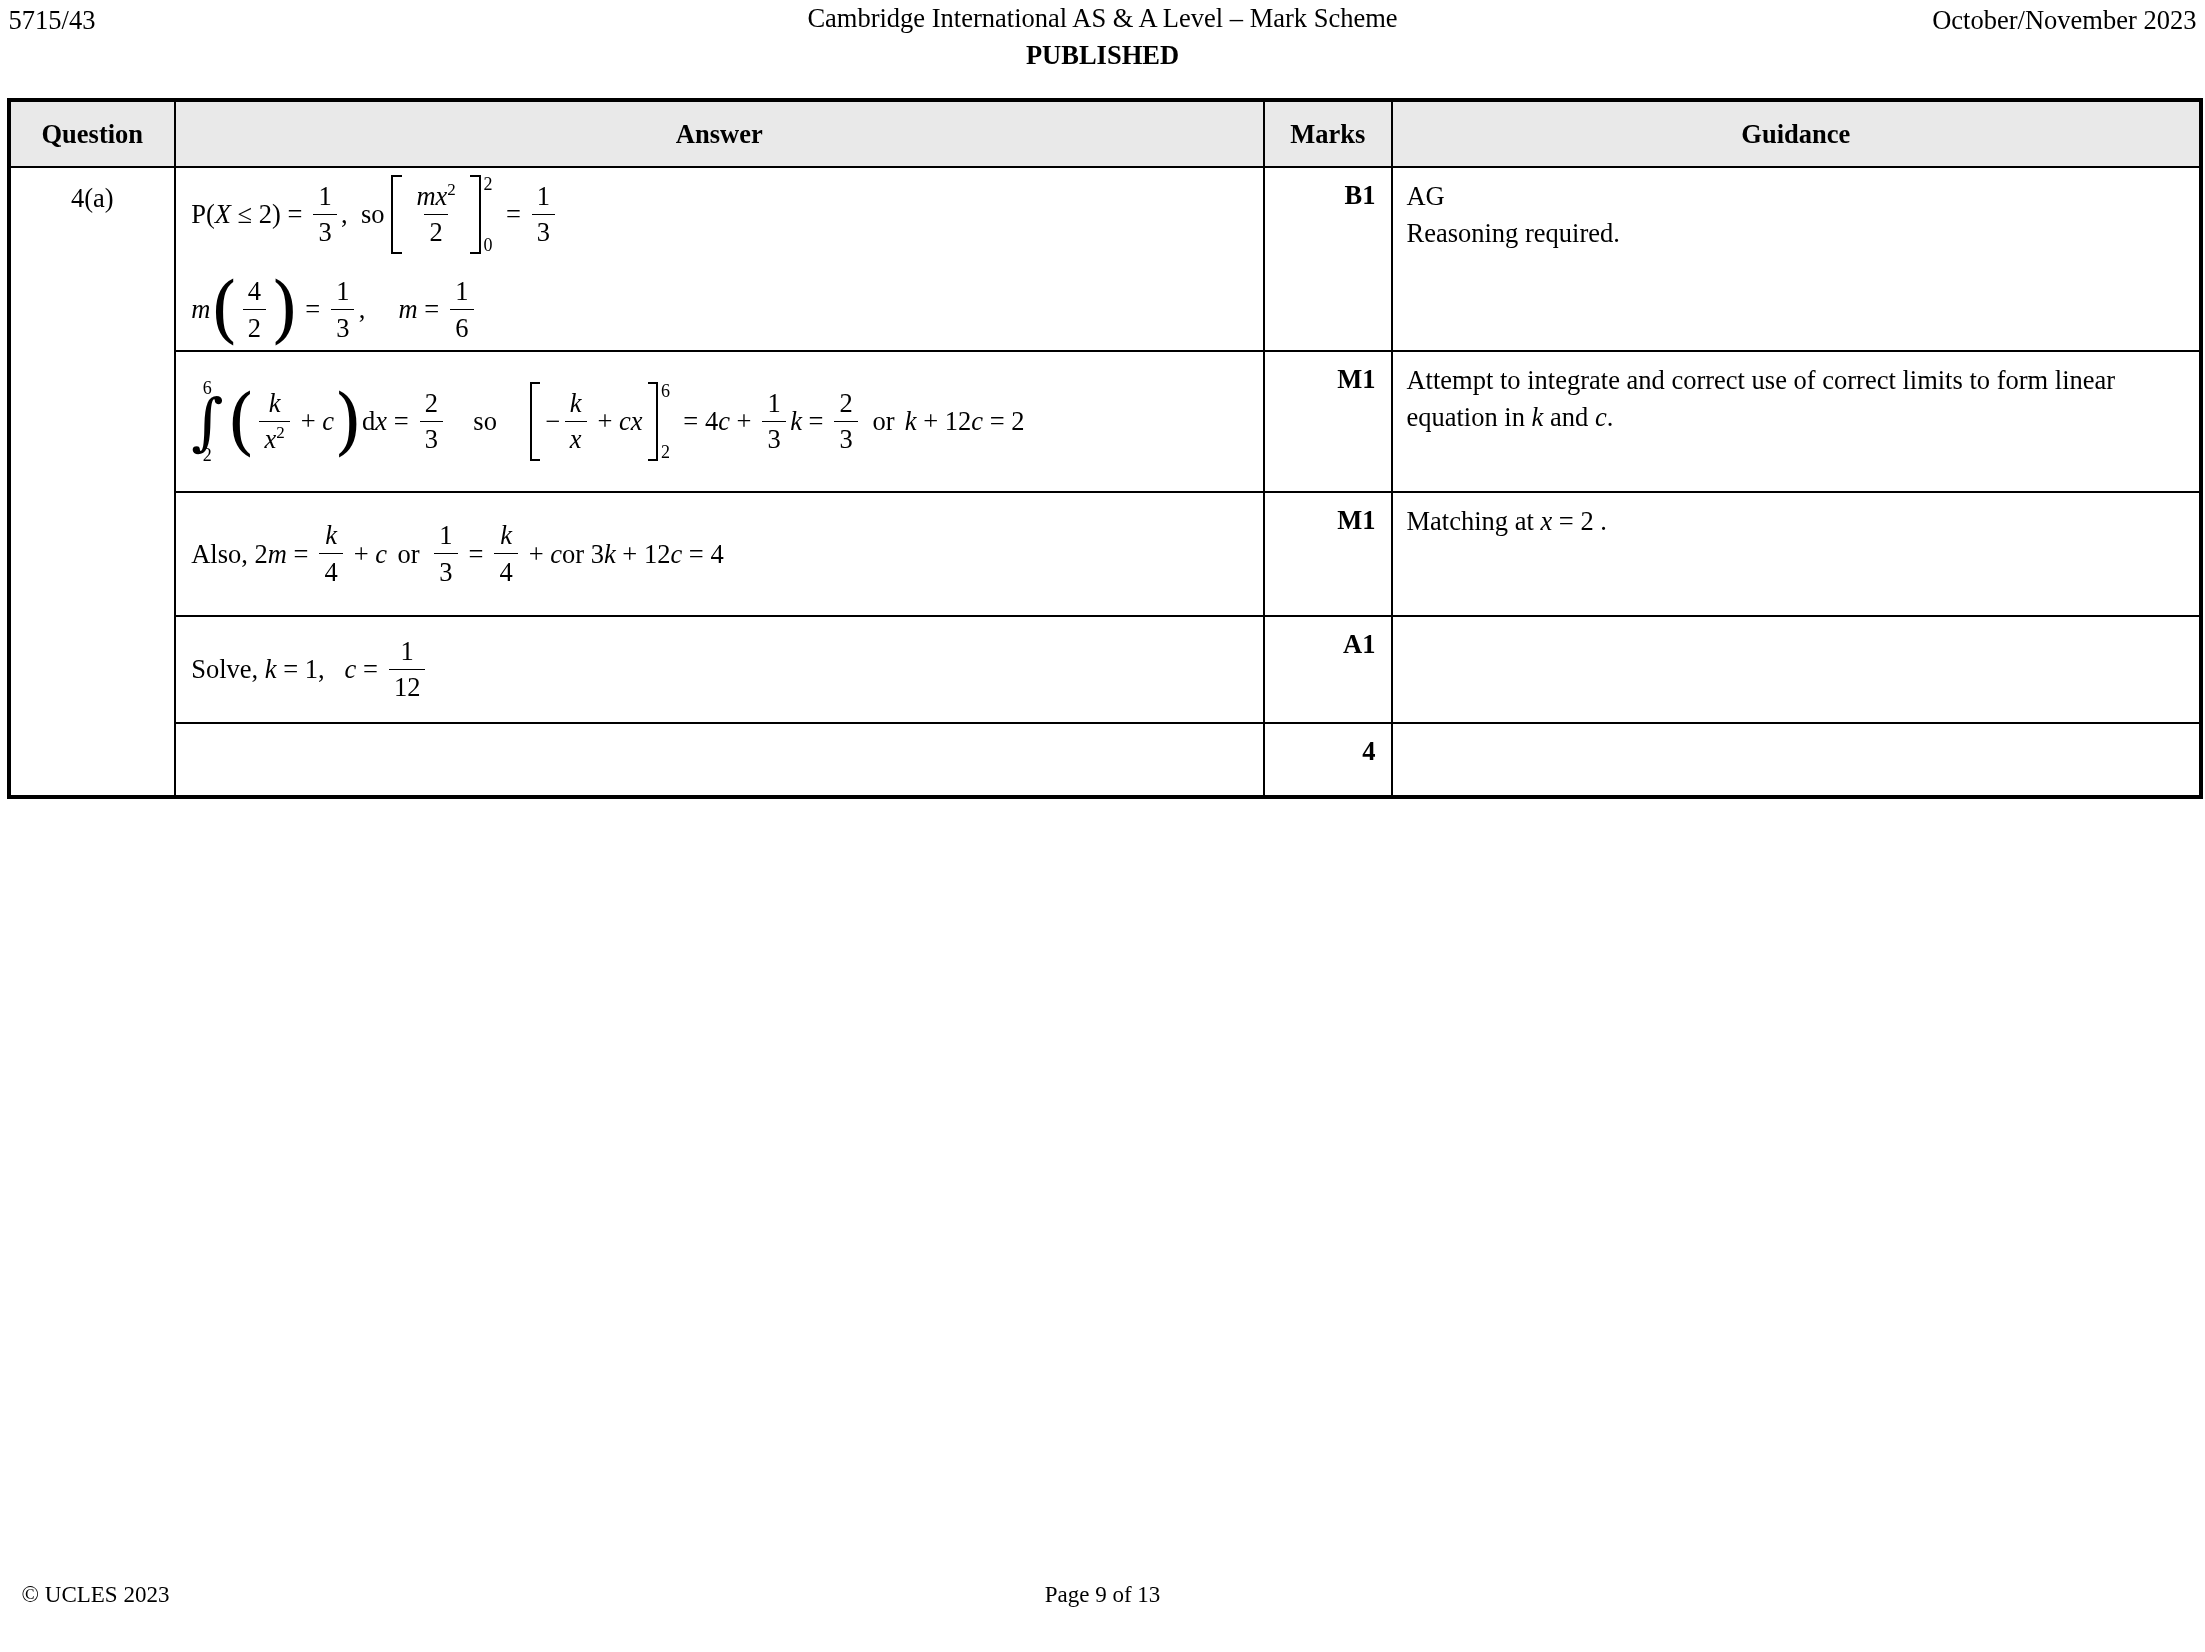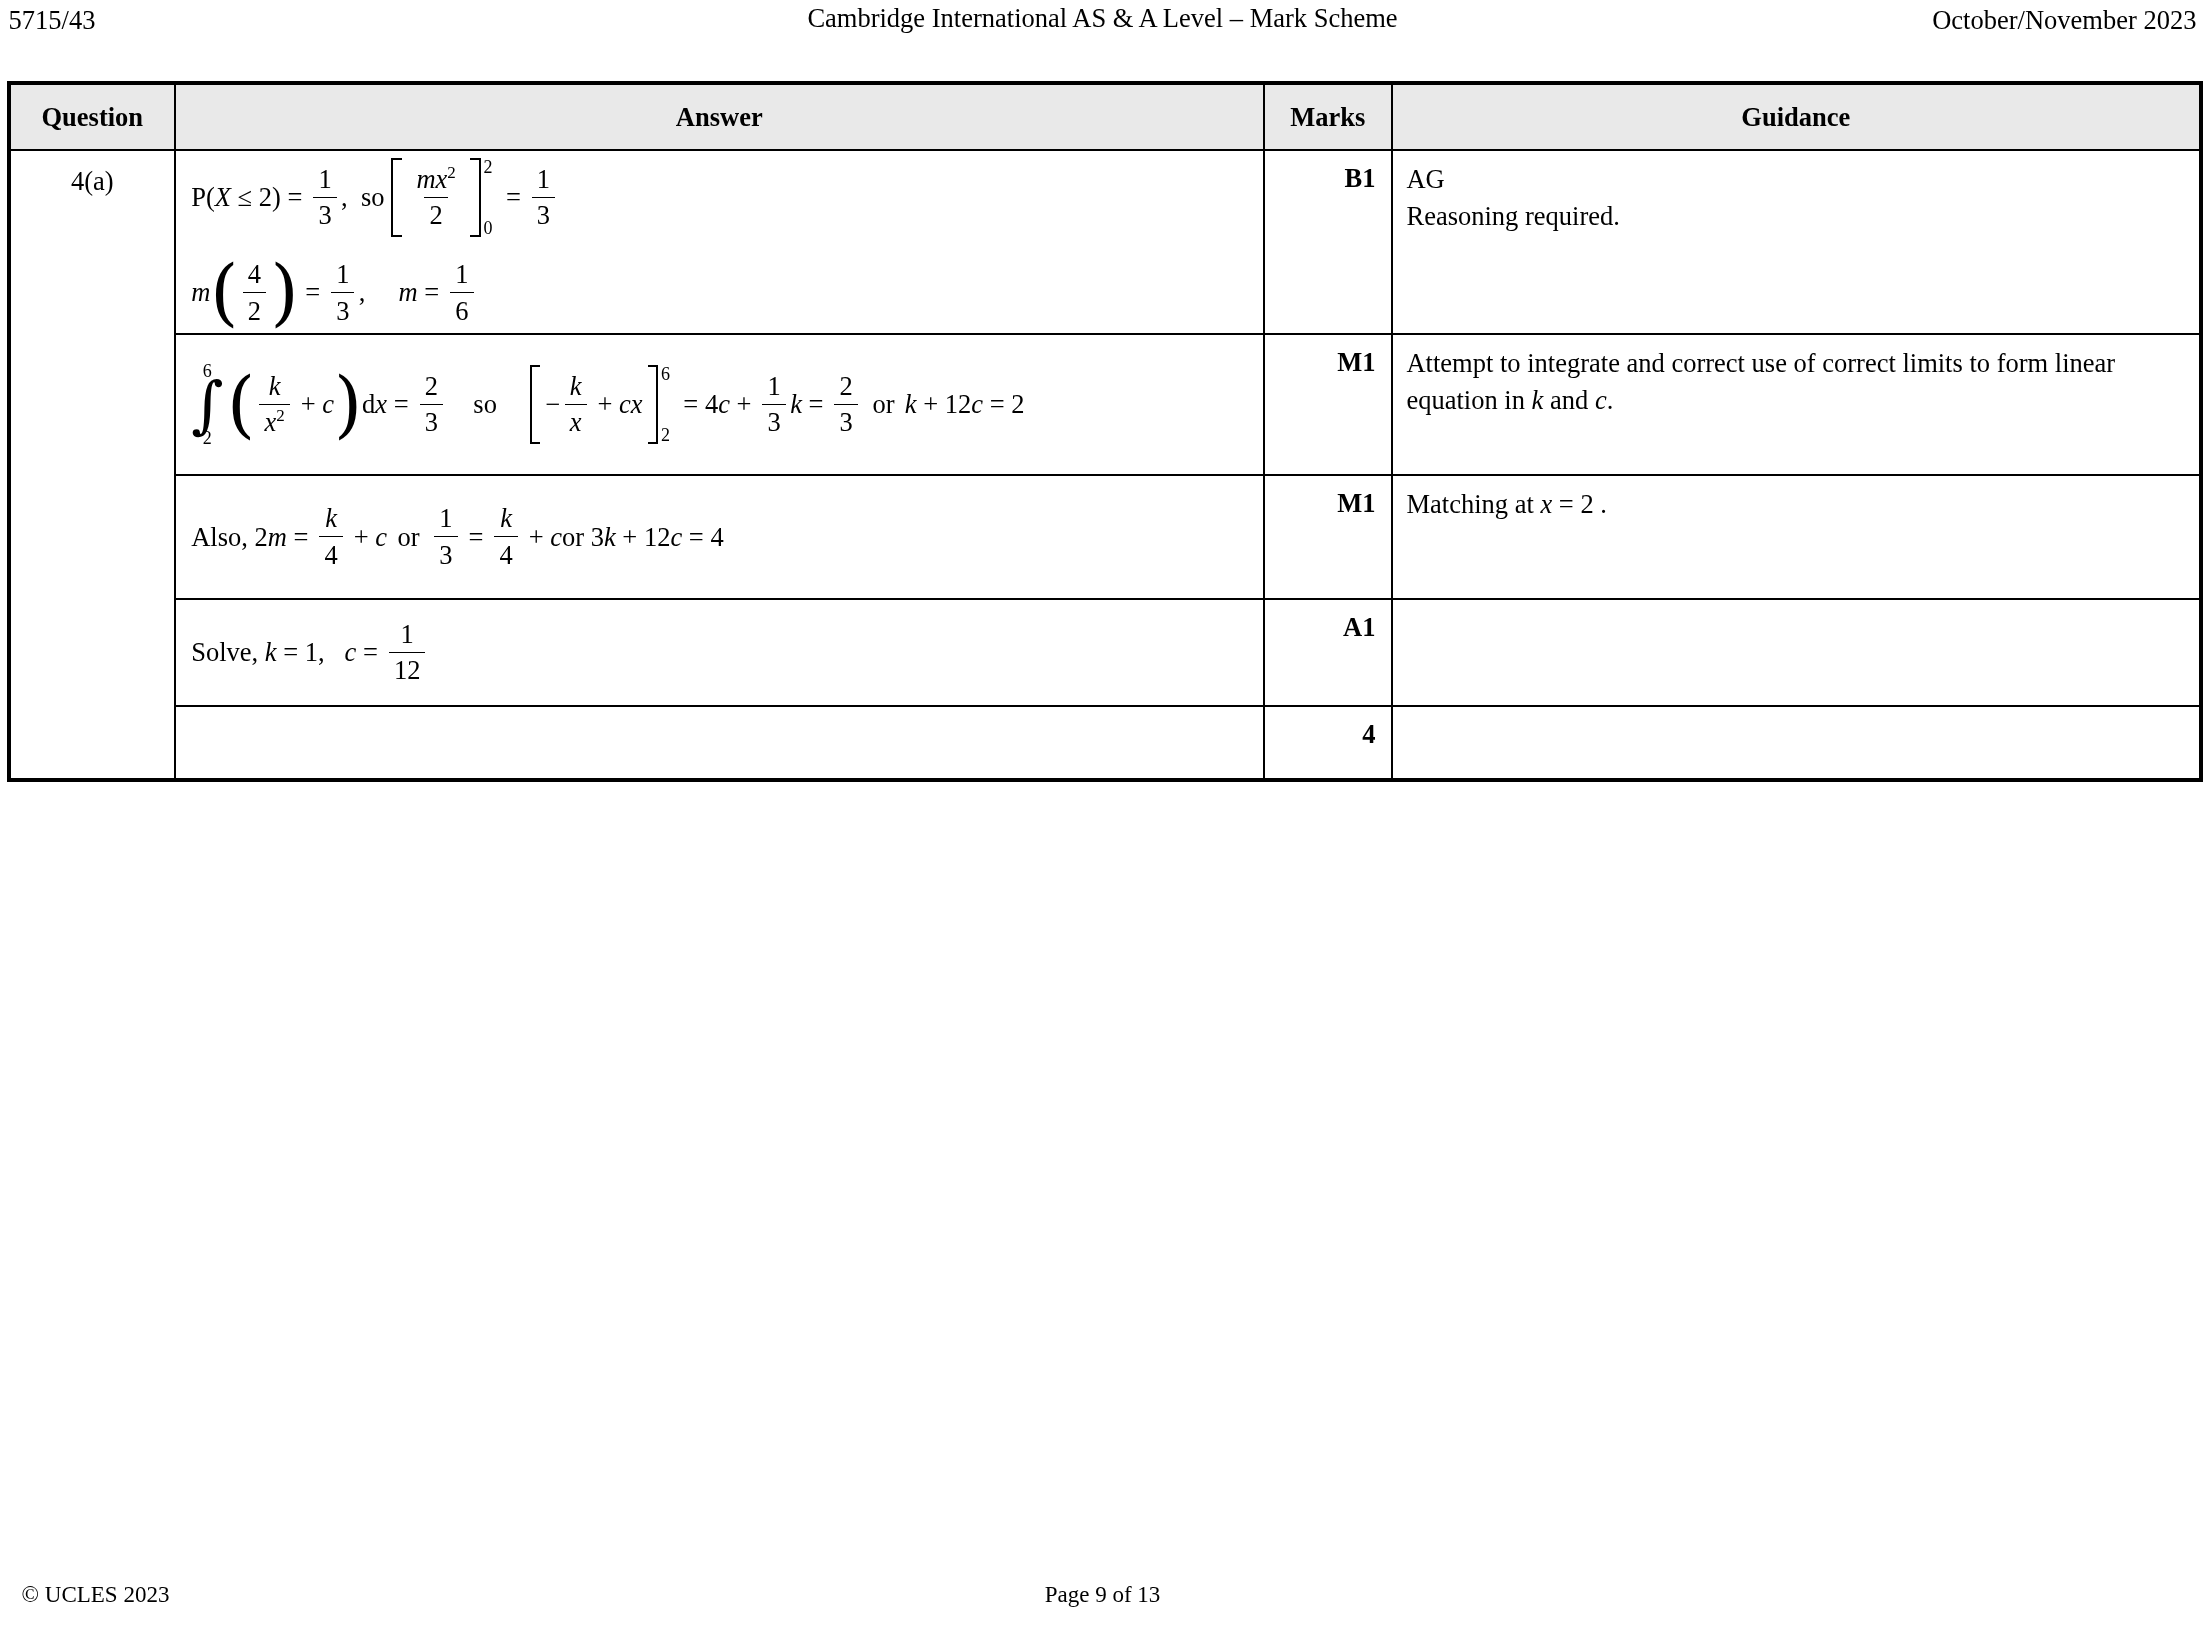--- a/index.html
+++ b/index.html
@@ -9,21 +9,21 @@
   }
   
   .pagehead{position:absolute;top:3.4px;left:8.6px;right:8.6px;font-size:26.5px;}
   .ph-left{position:absolute;left:0;top:1.7px;}
   .ph-title{text-align:center;}
   .ph-date{position:absolute;right:0;top:1.7px;}
   .ph-pub{text-align:center;font-weight:bold;margin-top:6px;}
 
   
   table.ms{
-    position:absolute;left:6.8px;top:81px;width:2192px;
+    position:absolute;left:6.8px;top:98px;width:2192px;
     border-collapse:collapse;table-layout:fixed;font-size:26.5px;
   }
   table.ms, table.ms td, table.ms th{border:2.6px solid #000;}
   table.ms{border-width:4.3px;}
   thead th{
     background:#e9e9e9;font-weight:bold;text-align:center;
     height:62px;border-bottom-width:4.3px;
   }
   td.qcell{vertical-align:top;text-align:center;padding-top:15.4px;}
   td.ans{vertical-align:middle;padding:6.8px 8.6px 6.8px 15.4px;}
@@ -57,20 +57,21 @@
   .pf-copy{position:absolute;left:13px;top:0;text-align:center;}
   .pf-page{text-align:center;}
 </style>
 </head>
 <body>
 
 <div class="pagehead">
   <span class="ph-left">5715/43</span>
   <div class="ph-title">Cambridge International AS &amp; A Level – Mark Scheme</div>
   <span class="ph-date">October/November 2023</span>
+  <div class="ph-pub">PUBLISHED</div>
 </div>
 
 <table class="ms">
   <colgroup>
       <col style="width:166px">
       <col style="width:1089px">
       <col style="width:128px">
       <col style="width:809px">
     </colgroup>
   <thead>

